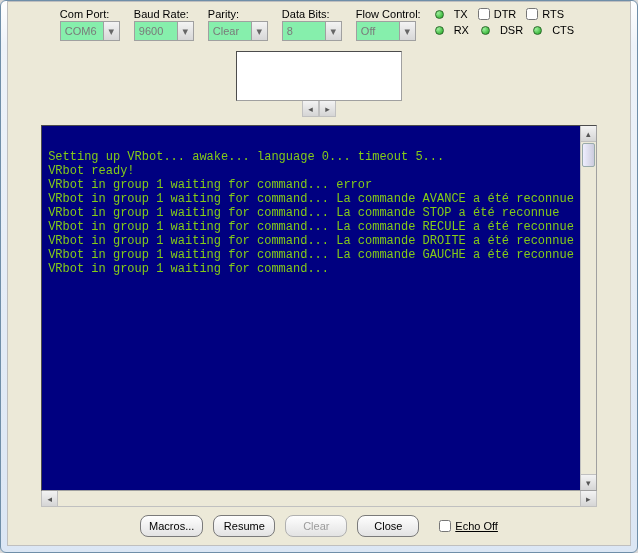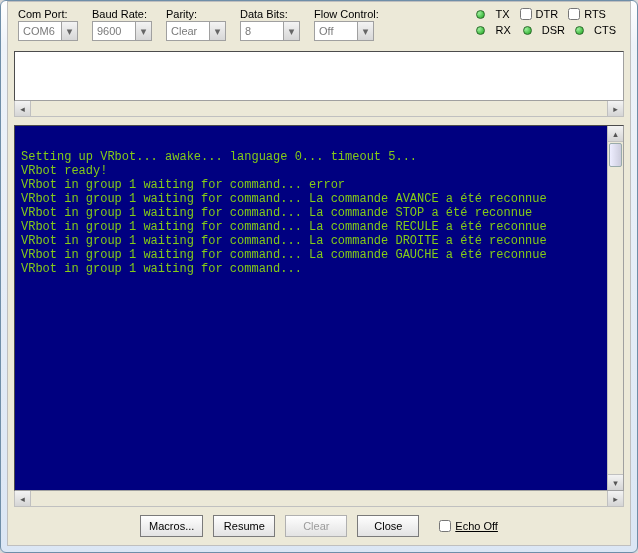--- a/index.html
+++ b/index.html
@@ -58,20 +58,21 @@
   }
   .win-btn svg { display:block; }
   .client {
     flex:1;
     background:#ece9d8;
     margin: 0 6px 6px 6px;
     border:1px solid #bfbfbf;
     display:flex;
     flex-direction:column;
     padding:4px 6px 6px 6px;
+    align-items:center;
   }
   .toolbar {
     display:flex;
     gap:14px;
     align-items:flex-start;
     padding:2px 4px 4px 4px;
   }
   .tool-col { display:flex; flex-direction:column; gap:1px; }
   .tool-col label { color:#000; font-size:11px; }
   .combo {
@@ -79,21 +80,21 @@
     height:20px;
     border:1px solid #a0a0a0;
     background:#fff;
     display:flex;
     align-items:center;
     justify-content:space-between;
     padding:0 0 0 4px;
     font-size:11px;
     color:#000;
   }
-  .combo.disabled { background:#ffffff; color:#7a7a7a; }
+  .combo.disabled { background:#86efac; color:#7a7a7a; }
   .combo .drop {
     width:16px; height:18px;
     border-left:1px solid #a0a0a0;
     background:linear-gradient(to bottom,#f3f3f3,#d7d7d7);
     display:flex;align-items:center;justify-content:center;
     color:#666;
   }
   .indicators { display:flex; flex-direction:column; gap:4px; font-size:11px; margin-left:auto; padding-right:4px; }
   .ind-row { display:flex; align-items:center; gap:10px; }
   .led { width:9px;height:9px;border-radius:50%;border:1px solid #2b6b2b; }
@@ -158,21 +159,21 @@
     align-items:center;
     justify-content:center;
     gap:10px;
     padding:8px 4px 2px 4px;
   }
   .btn95 {
     min-width:62px;
     height:22px;
     border:1px solid #7a7a7a;
     background:linear-gradient(to bottom,#fefefe,#e3e3e3);
-    border-radius:0;
+    border-radius:8px;
     font-size:11px;
     font-family:Tahoma,sans-serif;
     cursor:pointer;
     padding:0 8px;
   }
   .btn95:disabled {
     color:#9c9c9c;
     border-color:#b0b0b0;
   }
   .echo { display:flex;align-items:center;gap:4px;margin-left:10px;text-decoration:underline; }

